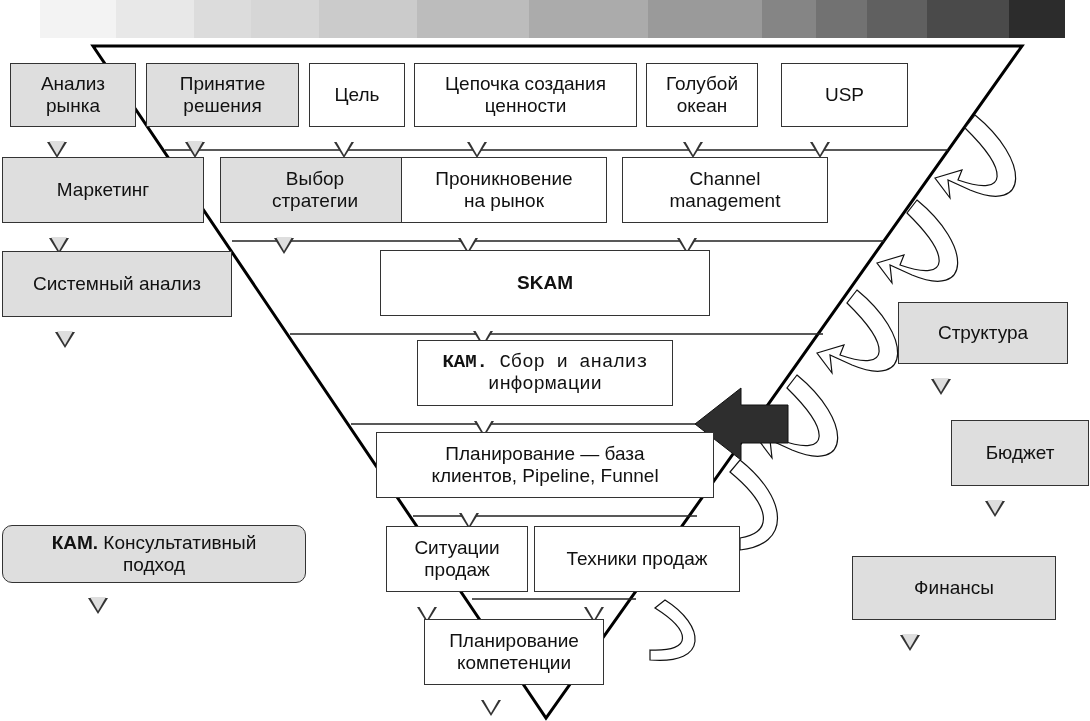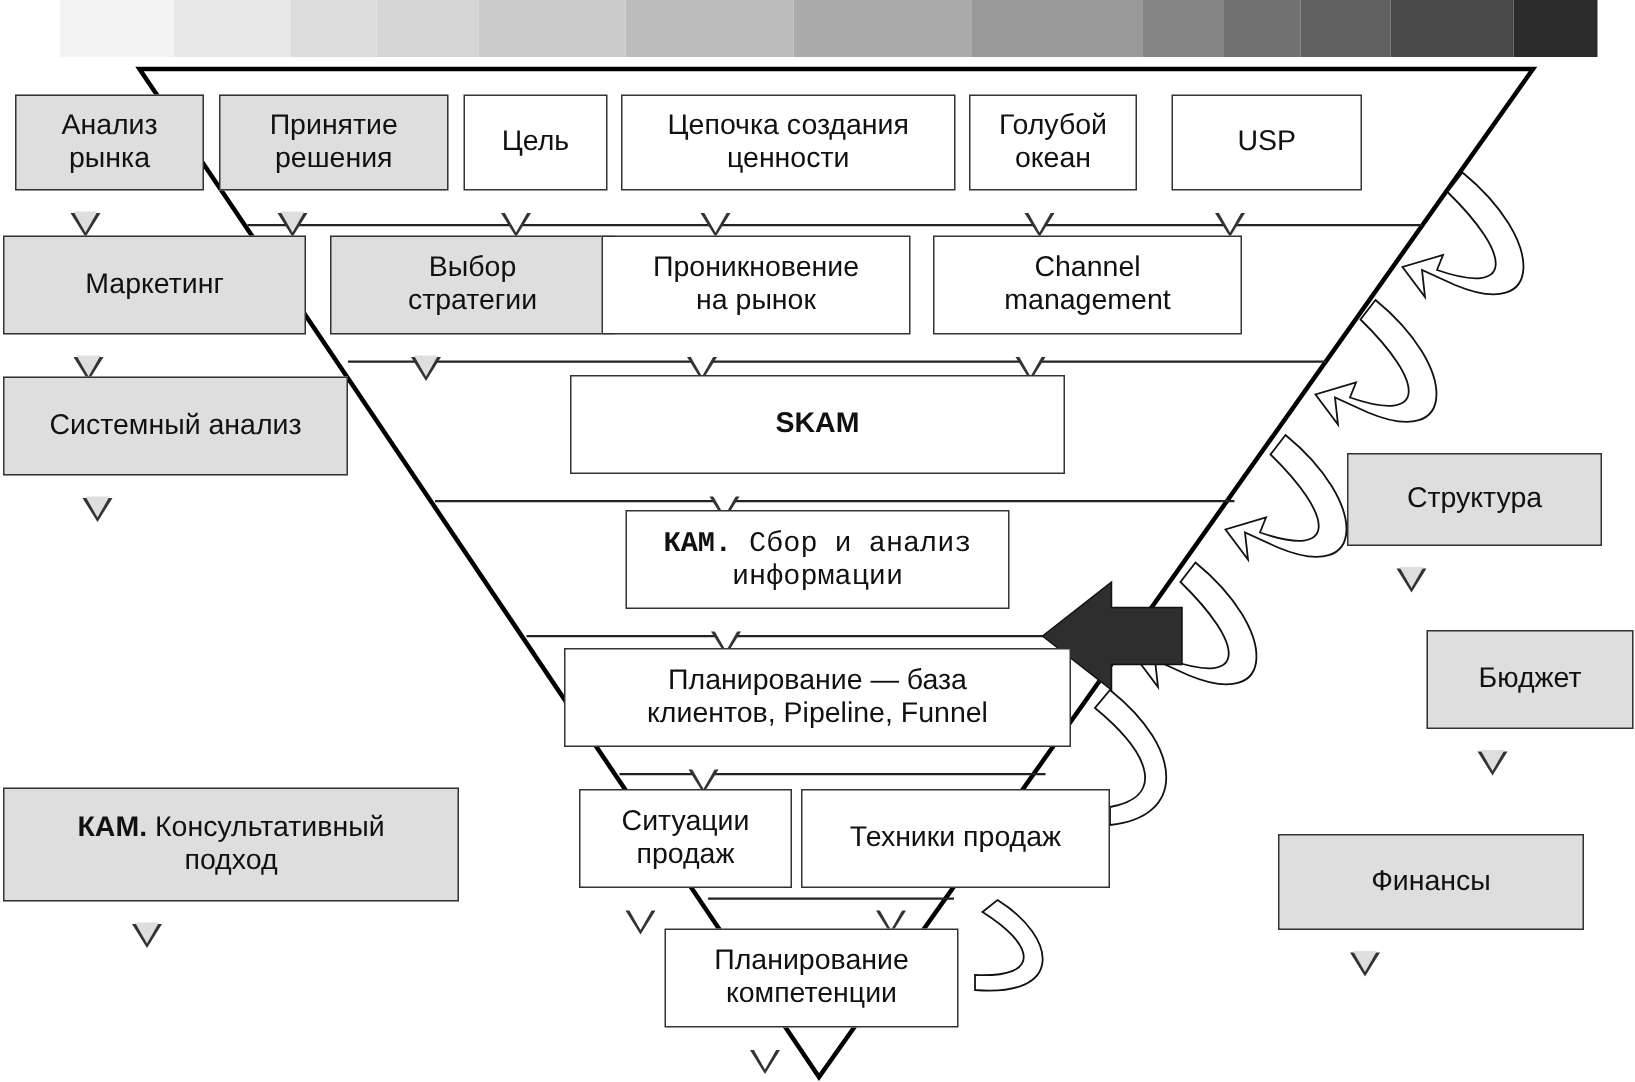--- a/index.html
+++ b/index.html
@@ -161,27 +161,27 @@
   <div class="callout white" style="left:386px;top:526px;width:142px;height:66px;text-align:center;">
     <span class="label-inner">Ситуации
 продаж</span>
     <span class="tail" style="left:40px;"></span>
   </div>
   <div class="callout white" style="left:534px;top:526px;width:206px;height:66px;">
     <span class="label-inner">Техники продаж</span>
     <span class="tail" style="left:59px;"></span>
   </div>
 
-  <div class="callout white" style="left:443px;top:619px;width:196px;height:66px;">
+  <div class="callout white" style="left:424px;top:619px;width:180px;height:66px;">
     <span class="label-inner">Планирование
 компетенции</span>
     <span class="tail" style="left:66px;"></span>
   </div>
 
-  <div class="callout gray" style="left:2px;top:525px;width:304px;height:76px;">
+  <div class="callout gray" style="left:2px;top:525px;width:304px;height:58px;border-radius:10px;">
     <span class="label-inner"><b>КАМ.</b> <span>Консультативный
 подход</span></span>
     <span class="tail" style="left:95px;"></span>
   </div>
 
   <div class="callout gray" style="left:898px;top:302px;width:170px;height:62px;text-align:right;">
     <span class="label-inner">Структура</span>
     <span class="tail" style="left:42px;"></span>
   </div>
   <div class="callout gray" style="left:951px;top:381px;width:138px;height:66px;margin-top:39px;">

